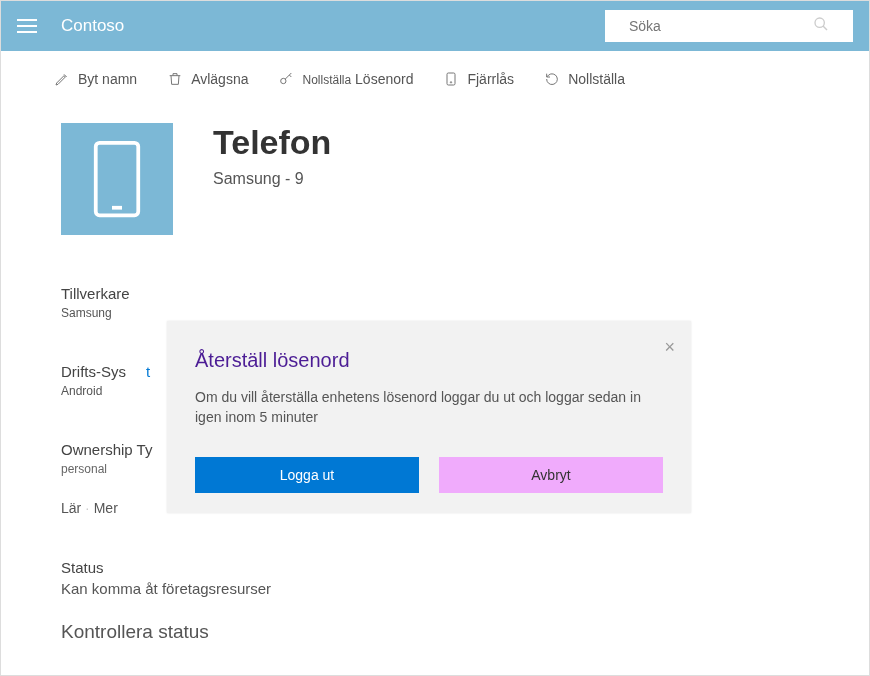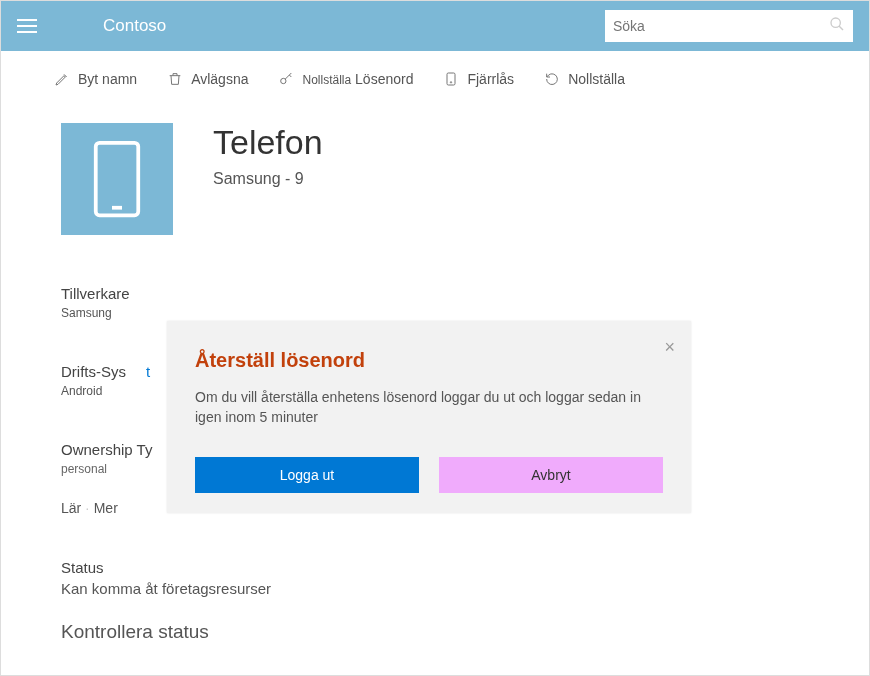--- a/index.html
+++ b/index.html
@@ -15,21 +15,20 @@
       overflow: hidden;
       border: 1px solid #ddd;
       position: relative;
     }
     .topbar {
       background: #7cb8d6;
       height: 50px;
       display: flex;
       align-items: center;
       padding: 0 16px;
-      gap: 42px;
     }
     .hamburger {
       width: 24px;
       height: 24px;
       display: flex;
       flex-direction: column;
       justify-content: center;
       gap: 4px;
       cursor: pointer;
       margin-right: 20px;
@@ -46,21 +45,21 @@
     }
     .topbar-spacer {
       flex: 1;
     }
     .search-box {
       background: #fff;
       height: 32px;
       width: 248px;
       display: flex;
       align-items: center;
-      padding: 0 8px;
+      padding: 0 24px;
     }
     .search-input {
       border: none;
       outline: none;
       flex: 1;
       font-size: 14px;
       color: #666;
     }
     .search-icon {
       color: #bbb;
@@ -106,21 +105,21 @@
     }
     .device-tile svg {
       stroke: #fff;
       fill: none;
       stroke-width: 3;
       width: 50px;
       height: 80px;
     }
     .device-title h1 {
       font-size: 34px;
-      font-weight: 400;
+      font-weight: 700;
       color: #333;
       margin-bottom: 8px;
     }
     .device-title p {
       font-size: 16px;
       color: #555;
     }
     .details {
       position: relative;
     }
@@ -168,22 +167,22 @@
       top: 16px;
       right: 16px;
       font-size: 18px;
       color: #999;
       cursor: pointer;
       background: none;
       border: none;
     }
     .dialog h2 {
       font-size: 20px;
-      font-weight: 700;
-      color: #c2410c;
+      font-weight: 400;
+      color: #4c1d95;
       margin-bottom: 16px;
     }
     .dialog p {
       font-size: 14px;
       color: #555;
       line-height: 1.4;
       margin-bottom: 30px;
     }
     .dialog-buttons {
       display: flex;

